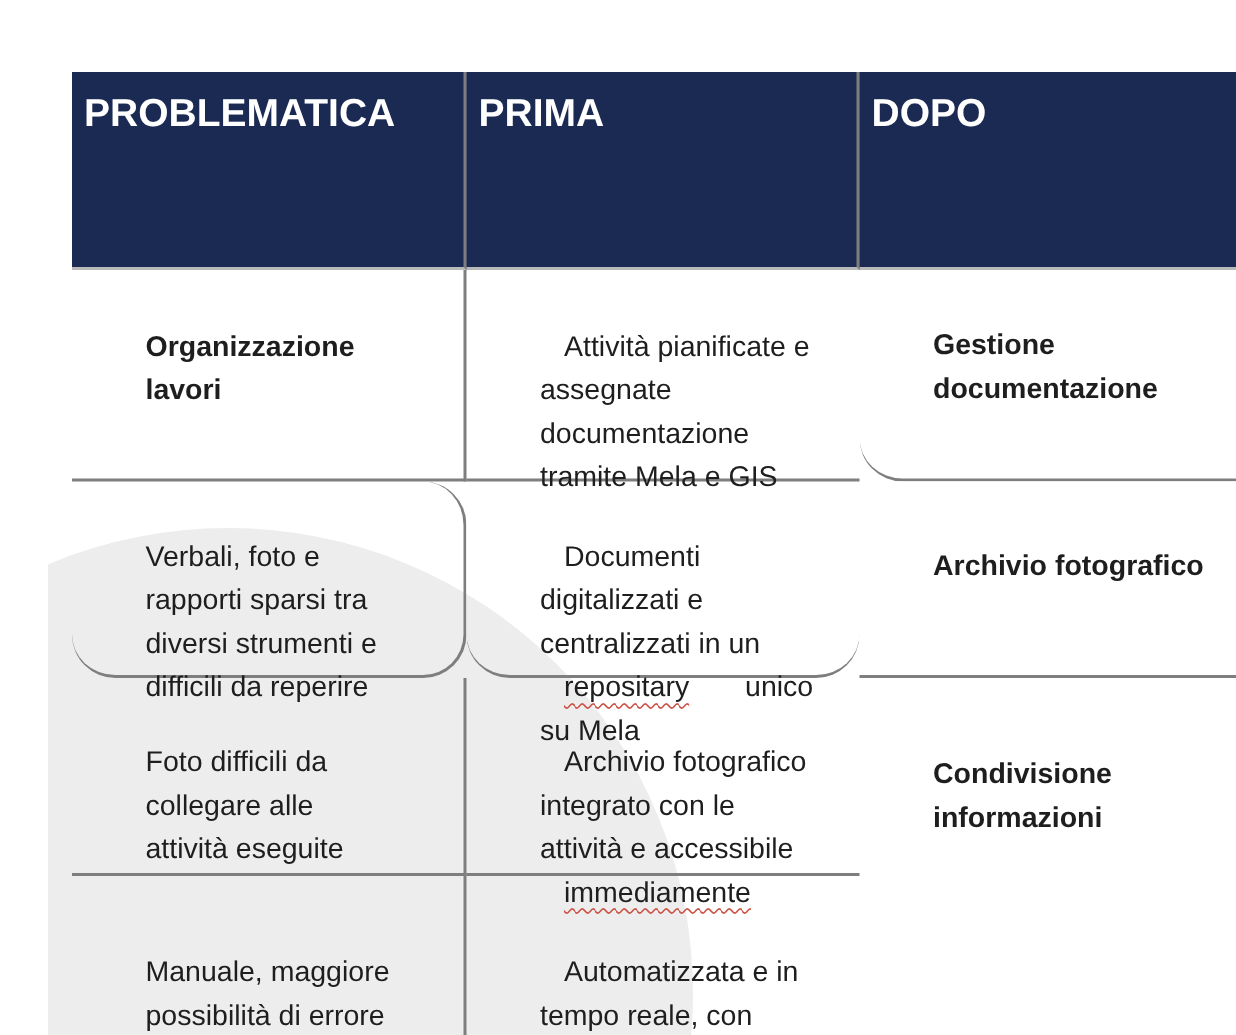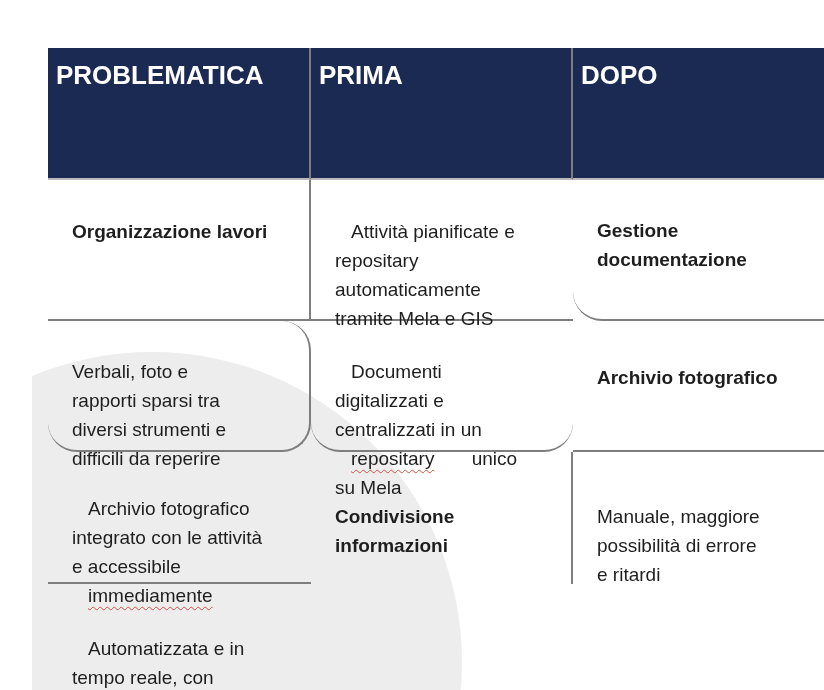--- a/index.html
+++ b/index.html
@@ -39,21 +39,21 @@
     padding:12px 8px 0 8px;
     border-bottom:2px solid var(--header-underline);
   }
   .cell.hdr.colA,.cell.hdr.colB{border-right:2px solid var(--grid-line);}
   .rowline{border-bottom:2px solid var(--grid-line);}
   .row1{padding-top:21px;}
   .row2{padding-top:20px;border-radius:29px;}
   .row3{padding-top:26px;}
   .row4{padding-top:34px;}
   .label{font-weight:bold;white-space:pre-line;}
-  .txt{display:block;}
+  .txt{display:block;margin-left:25px;}
   .wprima{max-width:196px;}
   .wdopo{max-width:232px;}
   .misspell{
     text-decoration:underline;
     text-decoration-style:wavy;
     text-decoration-color:var(--squiggle);
     text-decoration-thickness:1px;
     text-underline-offset:4px;
   }
 </style>
@@ -66,36 +66,39 @@
   <div class="table">
 
     <div class="cell hdr colA">PROBLEMATICA</div>
     <div class="cell hdr colB">PRIMA</div>
     <div class="cell hdr colC">DOPO</div>
 
     <div class="cell colA rowline row1">
       <span class="txt label">Organizzazione lavori</span>
     </div>
     <div class="cell colC rowline row1">
-      <span class="txt wdopo"><span>Attività pianificate e repositary automaticamente tramite Mela e GIS</span><span class="misspell"></span><span></span></span>
+      <span class="txt wdopo"><span>Attività pianificate e assegnate documentazione tramite Mela e GIS</span><span class="misspell"></span><span></span></span>
     </div>
 
     <div class="cell colA rowline row2">
       <span class="txt label">Gestione
 documentazione</span>
     </div>
     <div class="cell colB rowline row2">
       <span class="txt wprima">Verbali, foto e rapporti sparsi tra diversi strumenti e difficili da reperire</span>
     </div>
     <div class="cell colC rowline row2">
       <span class="txt wdopo"><span>Documenti digitalizzati e centralizzati in un </span><span class="misspell">repositary</span><span> unico su Mela</span></span>
     </div>
 
     <div class="cell colA rowline row3">
       <span class="txt label">Archivio fotografico</span>
+    </div>
+    <div class="cell colB rowline row3">
+      <span class="txt wprima">Foto difficili da collegare alle attività eseguite</span>
     </div>
     <div class="cell colC rowline row3">
       <span class="txt wdopo"><span>Archivio fotografico integrato con le attività e accessibile </span><span class="misspell">immediamente</span><span></span></span>
     </div>
 
     <div class="cell colA row4">
       <span class="txt label">Condivisione
 informazioni</span>
     </div>
     <div class="cell colB row4">

